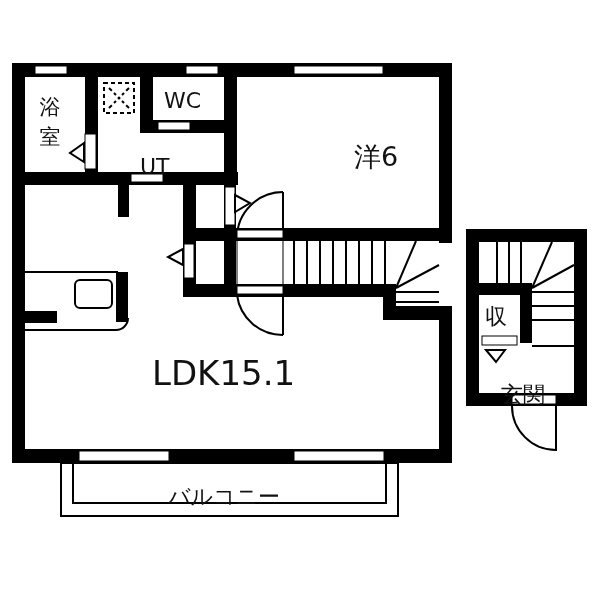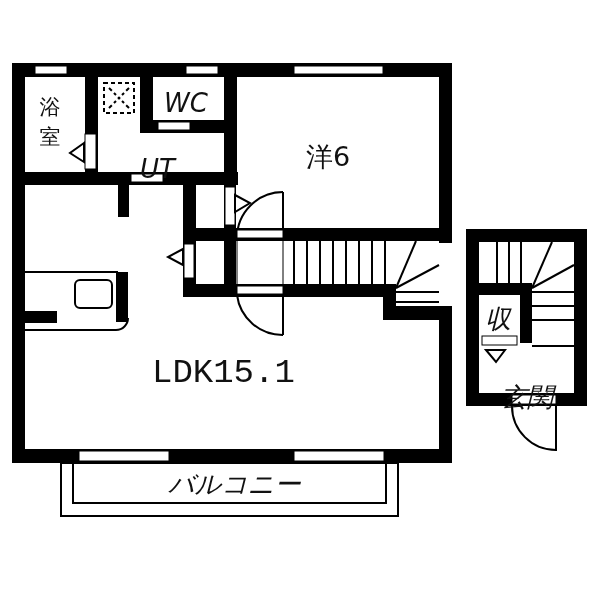--- a/index.html
+++ b/index.html
@@ -1,20 +1,20 @@
 <!DOCTYPE html>
 <html><head>
 <meta charset="utf-8">
 <style>
   html, body { margin: 0; padding: 0; background: #ffffff; }
   body { width: 600px; height: 600px; position: relative; overflow: hidden; font-family: "DejaVu Sans", sans-serif; }
   #plan { position: absolute; left: 0; top: 0; width: 600px; height: 600px; }
   .lbl { position: absolute; color: #111; white-space: nowrap; line-height: 1; font-family: "DejaVu Sans", sans-serif; }
-  .lbl-room { font-size: 27px; }
-  .lbl-small { font-size: 26px; font-style: italic; }
+  .lbl-room { font-size: 27px; margin-left: 48px; }
+  .lbl-small { font-size: 22px; }
   .lbl-ldk { font-size: 34px; letter-spacing: 0px; }
   .lbl-vert { font-size: 21px; line-height: 30px; width: 24px; text-align: center; }
 </style>
 </head>
 <body>
 
 <svg id="plan" viewBox="0 0 600 600" xmlns="http://www.w3.org/2000/svg">
 
   <g fill="#000">
     <rect x="12" y="63" width="440" height="14"></rect>
@@ -139,16 +139,16 @@
   </g>
 </svg>
 
 <div class="lbl lbl-vert" style="left:38px; top:92px;">
   <div>浴</div>
   <div>室</div>
 </div>
 <div class="lbl lbl-small" style="left:164px; top:90px;">WC</div>
 <div class="lbl lbl-small" style="left:140px; top:156px;">UT</div>
 <div class="lbl lbl-room" style="left:306px; top:143px;">洋6</div>
-<div class="lbl lbl-ldk" style="left:152px; top:356px;font-family:Liberation Mono, monospace;">LDK15.1</div>
-<div class="lbl lbl-small" style="left:168px; top:471px;">バルコニー</div>
+<div class="lbl lbl-ldk" style="left:152px; top:356px;">LDK15.1</div>
+<div class="lbl lbl-small" style="left:168px; top:486px;">バルコニー</div>
 <div class="lbl lbl-small" style="left:485px; top:306px;">収</div>
 <div class="lbl lbl-small" style="left:501px; top:384px;">玄関</div>
 
 </body></html>

